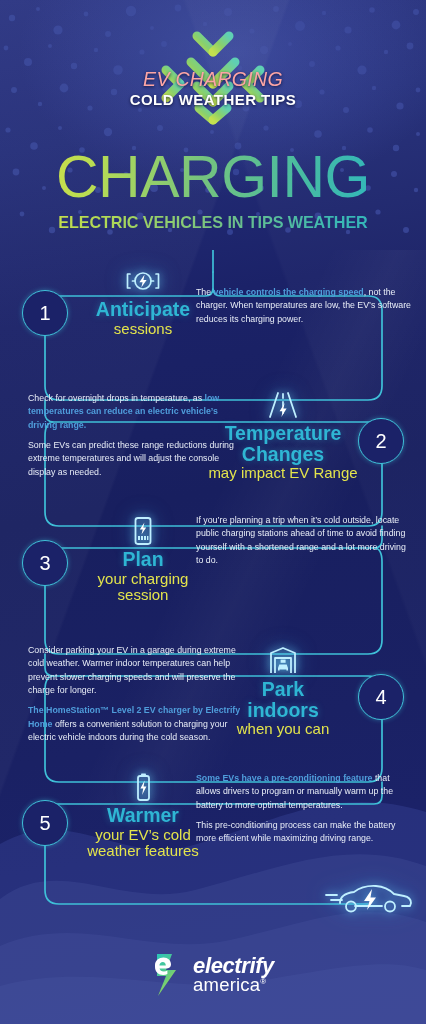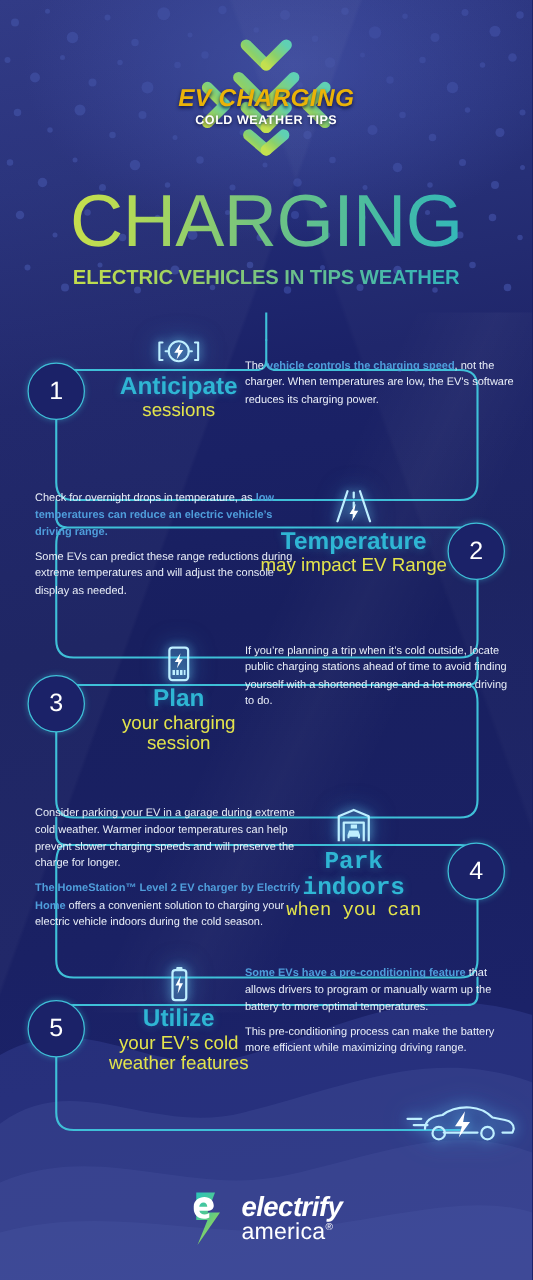--- a/index.html
+++ b/index.html
@@ -37,26 +37,26 @@
 
   
   .header { position:relative; padding-top:22px; text-align:center; }
   .flake-wrap { position:relative; height:118px; }
   .flake { position:absolute; left:50%; top:0; transform:translateX(-50%); }
   .badge {
     position:absolute; left:50%; top:47px; transform:translateX(-50%);
     width:200px; text-align:center;
   }
   .badge-l1 {
-    font-size:19.5px; font-weight:bold; font-style:italic; letter-spacing:.3px;
-    color:#eab308; line-height:1.05; white-space:nowrap;
+    font-size:19.5px; font-weight:normal; font-style:italic; letter-spacing:.3px;
+    color:#fca5a5; line-height:1.05; white-space:nowrap;
     text-shadow:0 1px 3px rgba(10,14,50,.85);
   }
   .badge-l2 {
-    font-size:10px; font-weight:bold; letter-spacing:.45px; color:#ffffff;
+    font-size:15px; font-weight:bold; letter-spacing:.45px; color:#ffffff;
     line-height:1.3; white-space:nowrap; margin-top:1px;
     text-shadow:0 1px 3px rgba(10,14,50,.85);
   }
 
   .title-main {
     font-size:59px; font-weight:normal; letter-spacing:-0.5px; line-height:1;
     margin-top:8px;
     background:linear-gradient(95deg,#dbe342 0%,#b9dc53 22%,#74c37f 48%,#45bba4 72%,#24b4cc 100%);
     -webkit-background-clip:text; background-clip:text; color:transparent;
     -webkit-text-fill-color:transparent;
@@ -346,20 +346,21 @@
               <path d="M21,3 L29,27"></path>
               <path d="M16,4 L16,8"></path>
                 <path d="M16,12 L16,16"></path>
                 <path d="M16,20 L16,23"></path>
             </g>
             <path d="M17.6,13 L12.6,21.2 L15.7,21.2 L14.4,27 L19.6,18.6 L16.4,18.6 Z" fill="#ffffff"></path>
           </svg>
         </div>
         <div class="h-title">
           <div>Temperature</div>
+          <div>Changes</div>
         </div>
         <div class="h-sub">may impact EV Range</div>
       </div>
       <div class="body-block l" style="top:16px;">
         <p>
           <span>Check for overnight drops in temperature, as </span><span class="hl">low temperatures can reduce an electric vehicle’s driving range.</span>
         </p>
         <p>
           <span>Some EVs can predict these range reductions during extreme temperatures and will adjust the console display as needed.</span>
         </p>
@@ -389,21 +390,21 @@
       </div>
       <div class="body-block r" style="top:12px;">
         <p>
           <span>If you’re planning a trip when it’s cold outside, locate public charging stations ahead of time to avoid finding yourself with a shortened range and a lot more driving to do.</span>
         </p>
       </div>
     </div>
 
     <div class="step s4" style="height:128px;">
       <div class="num right" style="top:44px;">4</div>
-      <div class="head-block r" style="top:14px;font-family:Liberation Mono, monospace;">
+      <div class="head-block r" style="top:14px;">
         <div class="icon-row">
           <svg width="30" height="30" viewBox="0 0 30 30">
             <g fill="none" stroke="#bfefff" stroke-width="1.8" stroke-linejoin="round">
               <path d="M3,27 L3,7 L15,2 L27,7 L27,27"></path>
               <path d="M7,27 L7,12 L23,12 L23,27"></path>
             </g>
             <g fill="#bfefff">
               <path d="M10,22 L11.3,18.4 L18.7,18.4 L20,22 L20,24.6 L18.4,24.6 L18.4,23.4 L11.6,23.4 L11.6,24.6 L10,24.6 Z"></path>
             </g>
             <rect x="12.6" y="13.6" width="5" height="3.2" fill="#bfefff"></rect>
@@ -428,21 +429,21 @@
     <div class="step s5" style="height:126px;">
       <div class="num left" style="top:42px;">5</div>
       <div class="head-block l" style="top:12px;">
         <div class="icon-row">
           <svg width="22" height="30" viewBox="0 0 22 30">
             <rect x="6" y="4" width="11" height="24" rx="2.2" fill="none" stroke="#bfefff" stroke-width="1.8"></rect>
             <rect x="9" y="1.6" width="5" height="2.6" rx="0.8" fill="#bfefff"></rect>
             <path d="M12.6,8.5 L8.4,16.4 L11.2,16.4 L10.1,23 L14.4,14.6 L11.6,14.6 Z" fill="#ffffff"></path>
           </svg>
         </div>
-        <div class="h-title">Utilize</div>
+        <div class="h-title">Warmer</div>
         <div class="h-sub">
           <div>your EV’s cold</div>
           <div>weather features</div>
         </div>
       </div>
       <div class="body-block r" style="top:14px;">
         <p>
           <span class="hl">Some EVs have a pre-conditioning feature</span><span> that allows drivers to program or manually warm up the battery to more optimal temperatures.</span>
         </p>
         <p>

